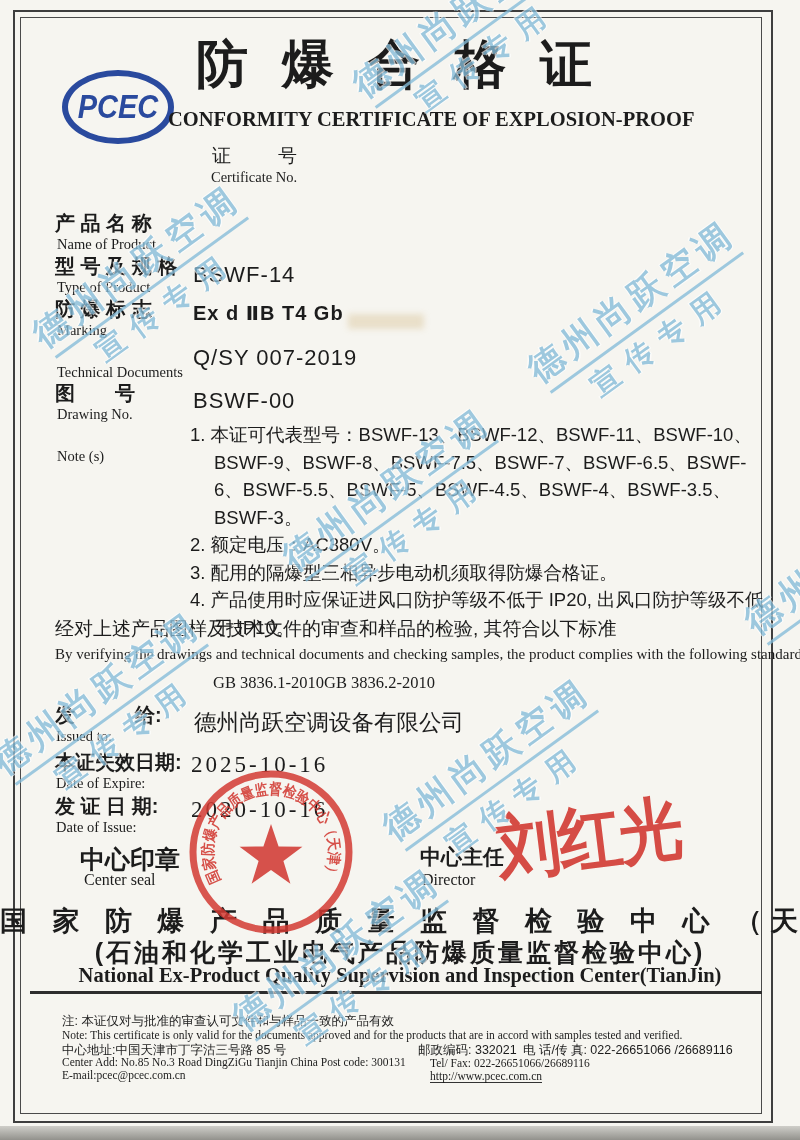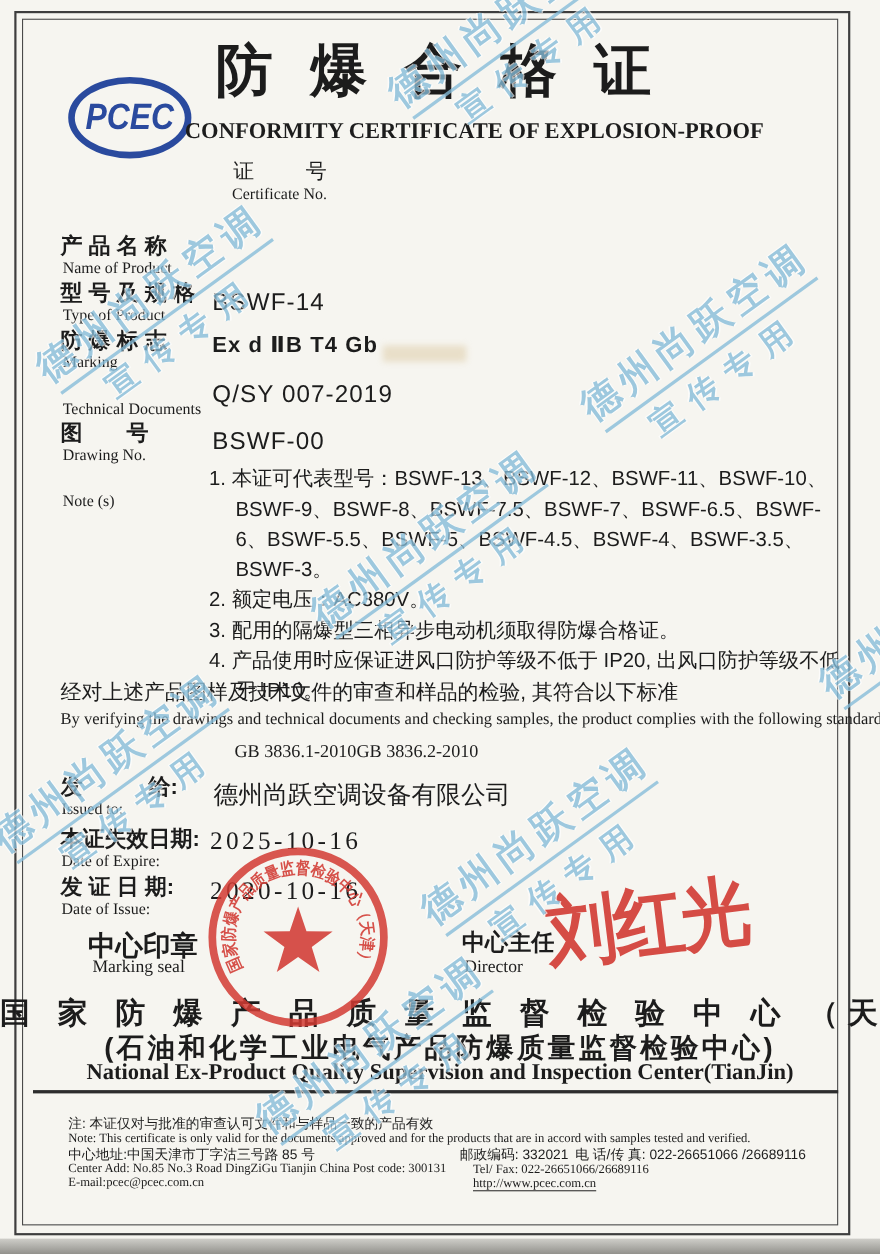--- a/index.html
+++ b/index.html
@@ -132,21 +132,21 @@
 
   <div class="abs lab-zh" style="left:55px;top:749px">本证失效日期:</div>
   <div class="abs lab-en" style="left:56px;top:775px">Date of Expire:</div>
   <div class="abs val-date" style="left:191px;top:752px">2025-10-16</div>
 
   <div class="abs lab-zh" style="left:55px;top:793px">发 证 日 期:</div>
   <div class="abs lab-en" style="left:56px;top:819px">Date of Issue:</div>
   <div class="abs val-date" style="left:191px;top:797px">2020-10-16</div>
 
   <div class="abs lab-zh" style="left:80px;top:843px;font-size:25px">中心印章</div>
-  <div class="abs lab-en" style="left:84px;top:871px;font-size:16px">Marking seal</div>
+  <div class="abs lab-en" style="left:84px;top:871px;font-size:16px">Center seal</div>
   <div class="abs lab-zh" style="left:420px;top:843px;font-size:21px">中心主任</div>
   <div class="abs lab-en" style="left:422px;top:871px;font-size:16px">Director</div>
 
   <svg class="abs stamp" width="176" height="184" viewBox="0 0 176 184">
     <circle cx="88" cy="92" r="78" fill="none" stroke="#d23a33" stroke-width="7" opacity="0.85"></circle>
     <path id="sealArc" d="M 37.8 121 A 58 58 0 1 1 138.2 121" fill="none"></path>
     <text font-size="15" font-weight="bold" fill="#d23a33" opacity="0.88">
       <textPath href="#sealArc" textLength="238" lengthAdjust="spacingAndGlyphs">国家防爆产品质量监督检验中心（天津）</textPath>
     </text>
     <polygon opacity="0.88" fill="#d23a33" points="88,64 80.4,86.5 56.6,86.8 75.6,101 68.6,123.7 88,110 107.4,123.7 100.4,101 119.4,86.8 95.6,86.5"></polygon>

